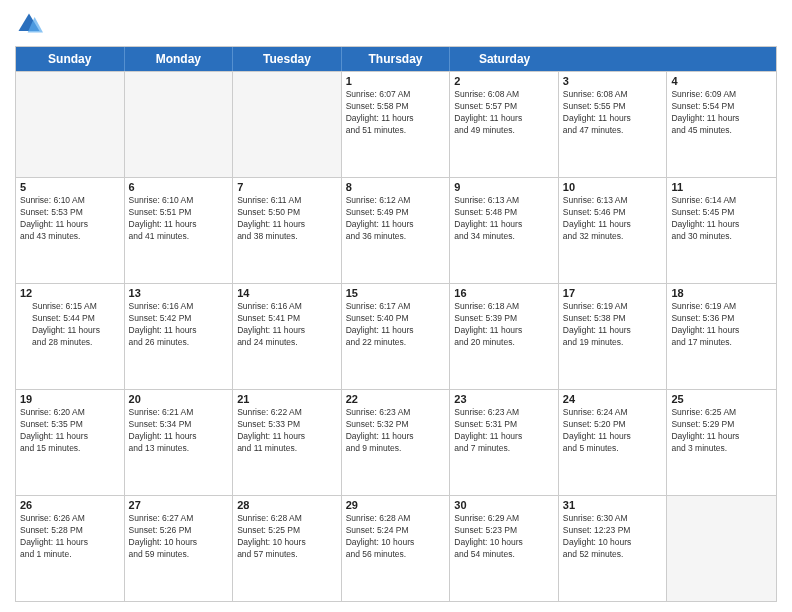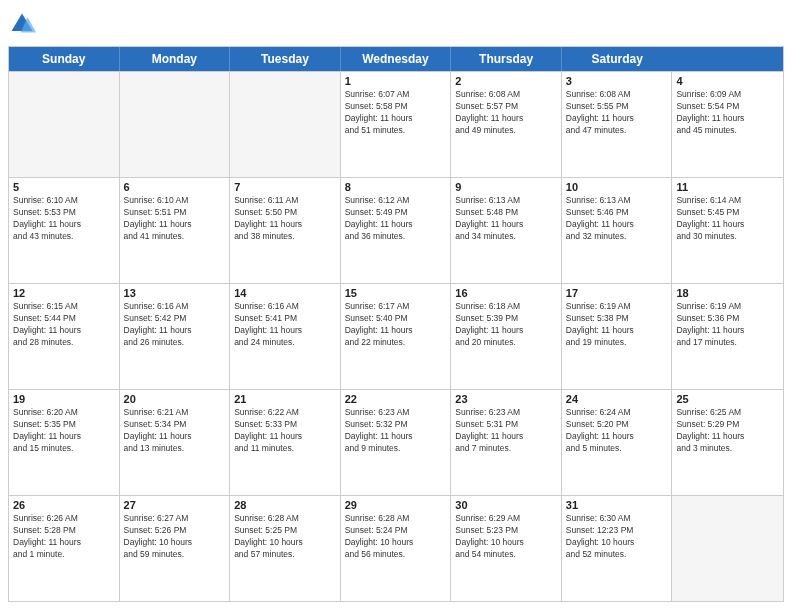--- a/index.html
+++ b/index.html
@@ -6,21 +6,21 @@
     body {
       font-family: Arial, sans-serif;
       background: #fff;
       width: 792px;
       height: 612px;
       overflow: hidden;
     }
     .page {
       width: 792px;
       height: 612px;
-      padding: 10px 8px;
+      padding: 10px 15px;
       display: flex;
       flex-direction: column;
       border-radius: 6px;
     }
     .header {
       display: flex;
       justify-content: space-between;
       align-items: flex-start;
       margin-bottom: 8px;
     }
@@ -139,21 +139,20 @@
       <div class="month-title"></div>
       <div class="location"></div>
     </div>
   </div>
 
   <div class="calendar">
     <div class="cal-header">
     <div class="cal-header-cell">Sunday</div>
         <div class="cal-header-cell">Monday</div>
         <div class="cal-header-cell">Tuesday</div>
-        <div class="cal-header-cell">Wednesday</div>
         <div class="cal-header-cell">Thursday</div>
         <div class="cal-header-cell">Saturday</div>
       </div>
     <div class="cal-body">
     <div class="cal-row">
           <div class="cal-cell empty"></div>
           <div class="cal-cell empty"></div>
           <div class="cal-cell empty"></div>
           <div class="cal-cell">
             <div class="day-num">1</div>
@@ -231,21 +230,21 @@
             <div class="day-num">11</div>
             <div class="cell-info" style="white-space: pre-line;">Sunrise: 6:14 AM
 Sunset: 5:45 PM
 Daylight: 11 hours
 and 30 minutes.</div>
           </div>
         </div>
         <div class="cal-row">
           <div class="cal-cell">
             <div class="day-num">12</div>
-            <div class="cell-info" style="white-space: pre-line;">Sunrise: 6:15 AM
+            <div class="cell-info" style="white-space: pre-line; margin-left: 12px;">Sunrise: 6:15 AM
 Sunset: 5:44 PM
 Daylight: 11 hours
 and 28 minutes.</div>
           </div>
           <div class="cal-cell">
             <div class="day-num">13</div>
             <div class="cell-info" style="white-space: pre-line;">Sunrise: 6:16 AM
 Sunset: 5:42 PM
 Daylight: 11 hours
 and 26 minutes.</div>

